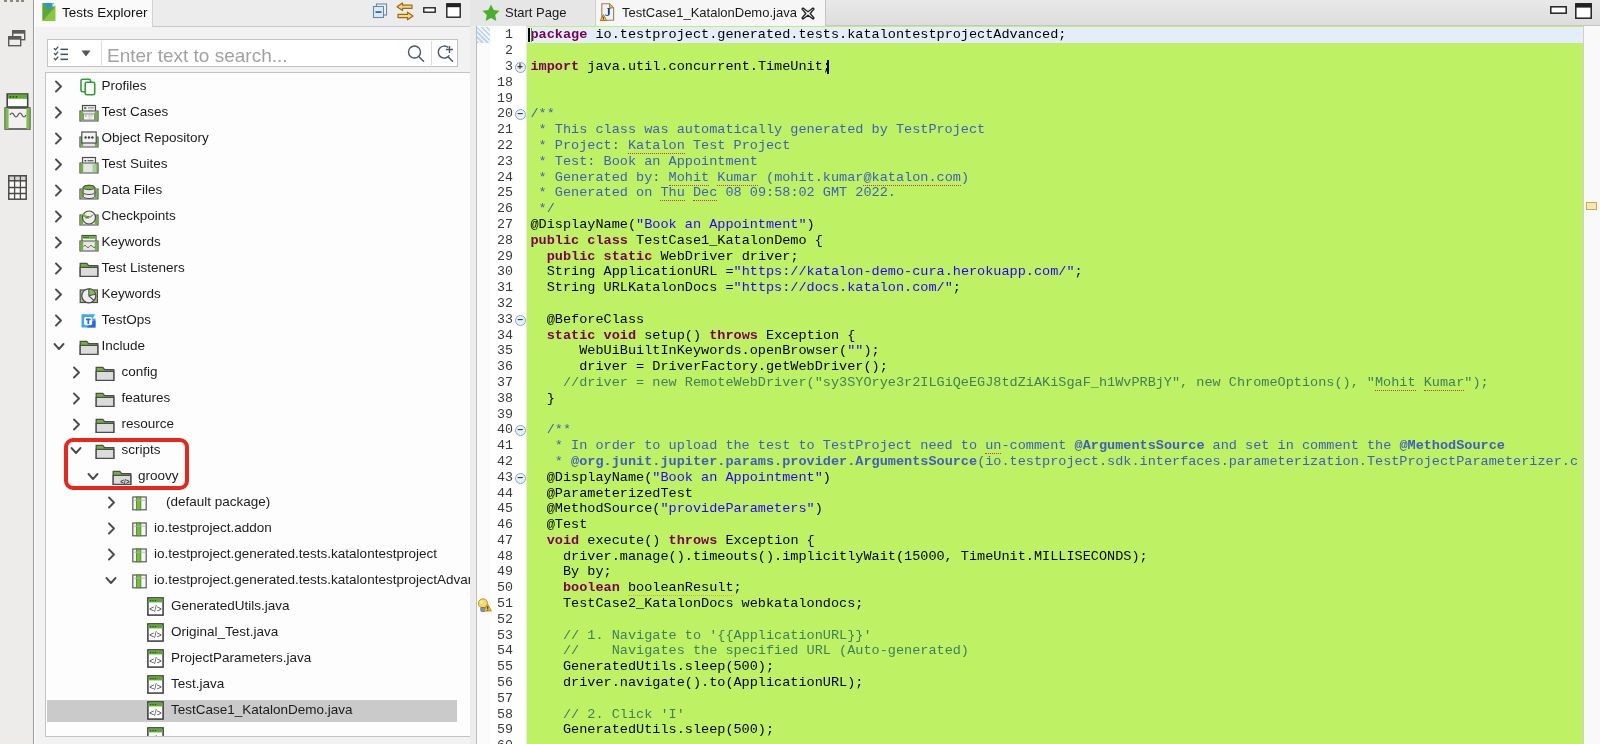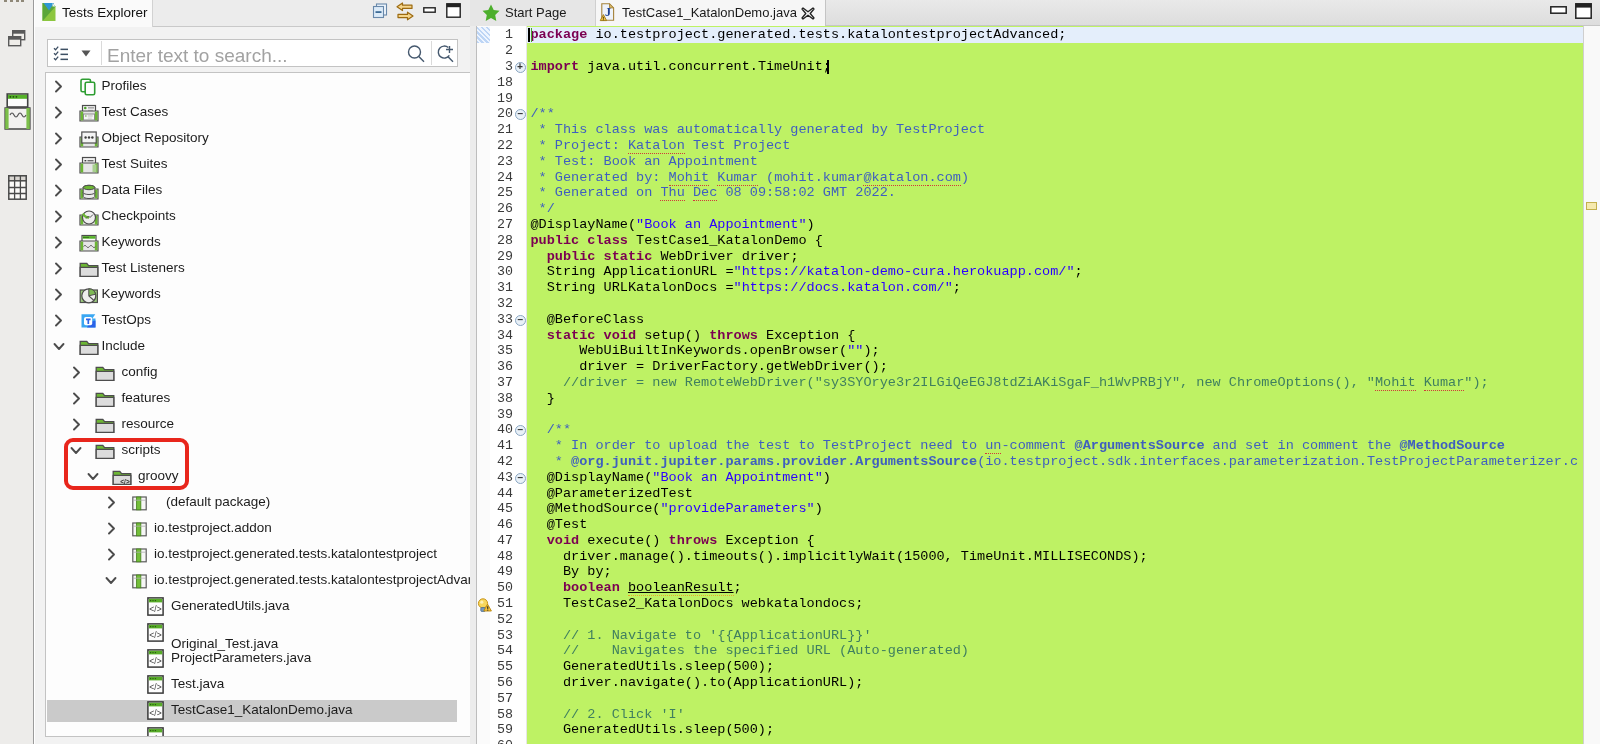--- a/index.html
+++ b/index.html
@@ -37,21 +37,21 @@
       background:repeating-linear-gradient(45deg,#bdd5f5 0 1.5px,#eef5ff 1.5px 3.5px); }
   
   #ovruler { left:1113px; top:26px; width:17px; height:718px; background:#f9f9f9; border-left:1px solid #cfcfcf; }
   #ovmark { left:1116px; top:202px; width:11px; height:8px; background:#f5e9ad; border:1px solid #c3b04d; }
   .kw { color:#7b0052; font-weight:bold; }
   .st { color:#2a00ff; }
   .jd { color:#3f5fbf; }
   .jt { color:#3f5fbf; font-weight:bold; }
   .cm { color:#3f7f5f; }
   .sp1 { border-bottom:1.5px dotted #d03a3a; }
-  .sp2 { border-bottom:1.5px dotted #eca42a;text-decoration:underline; }
+  .sp2 { border-bottom:1.5px dotted #eca42a; }
   .fold { position:absolute; width:11px; height:11px; border:1px solid #8aa6c2; border-radius:50%; background:#e9f1f8;
       font-family:"Liberation Mono", monospace; font-size:10px; line-height:9px; text-align:center; color:#333; font-weight:bold; left:44.5px; }
 </style>
 </head>
 <body>
 <div id="strip" class="abs">
   <div class="abs" style="left:4px;top:0;width:3px;height:2px;background:#8f8878;"></div>
   <div class="abs" style="left:10px;top:0;width:3px;height:2px;background:#8f8878;"></div>
   <div class="abs" style="left:15.5px;top:0;width:3px;height:2px;background:#8f8878;"></div>
   <div class="abs" style="left:21px;top:0;width:3px;height:2px;background:#8f8878;"></div>
@@ -352,21 +352,21 @@
       </svg>
 <div class="tlabel" style="left:125px;top:525.0px;">GeneratedUtils.java</div>
 <svg style="position:absolute;left:100.5px;top:550.0px;" width="17" height="19" viewBox="0 0 17 19">
         <rect x="0.9" y="0.9" width="15.2" height="17.2" fill="#fdfdfd" stroke="#3a3a3a" stroke-width="1.5"></rect>
 <rect x="1.8" y="1.8" width="13.4" height="3.6" fill="#58ad28"></rect>
 <circle cx="3.6" cy="3.6" r="0.7" fill="#23550e"></circle>
         <circle cx="6" cy="3.6" r="0.7" fill="#23550e"></circle>
         <circle cx="8.4" cy="3.6" r="0.7" fill="#23550e"></circle>
 <text x="8.5" y="14.8" font-size="8.5" text-anchor="middle" fill="#3c3c3c" font-family="Liberation Sans">&lt;/&gt;</text>
       </svg>
-<div class="tlabel" style="left:125px;top:551.0px;margin-top:12px;">Original_Test.java</div>
+<div class="tlabel" style="left:125px;top:551.0px;">Original_Test.java</div>
 <svg style="position:absolute;left:100.5px;top:576.0px;" width="17" height="19" viewBox="0 0 17 19">
         <rect x="0.9" y="0.9" width="15.2" height="17.2" fill="#fdfdfd" stroke="#3a3a3a" stroke-width="1.5"></rect>
 <rect x="1.8" y="1.8" width="13.4" height="3.6" fill="#58ad28"></rect>
 <circle cx="3.6" cy="3.6" r="0.7" fill="#23550e"></circle>
         <circle cx="6" cy="3.6" r="0.7" fill="#23550e"></circle>
         <circle cx="8.4" cy="3.6" r="0.7" fill="#23550e"></circle>
 <text x="8.5" y="14.8" font-size="8.5" text-anchor="middle" fill="#3c3c3c" font-family="Liberation Sans">&lt;/&gt;</text>
       </svg>
 <div class="tlabel" style="left:125px;top:577.0px;">ProjectParameters.java</div>
 <svg style="position:absolute;left:100.5px;top:602.0px;" width="17" height="19" viewBox="0 0 17 19">

